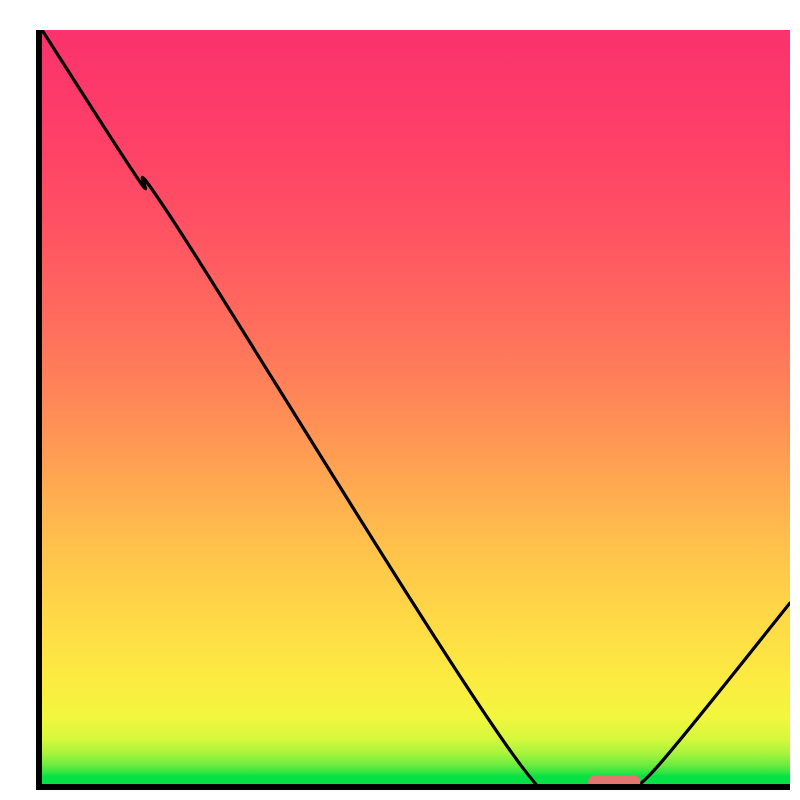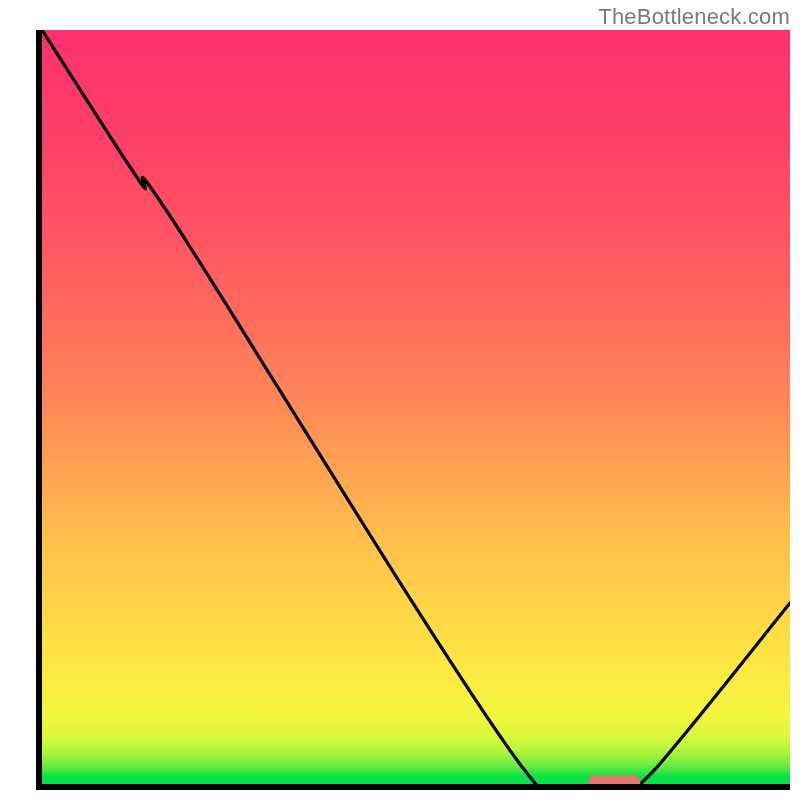--- a/index.html
+++ b/index.html
@@ -85,21 +85,20 @@
   .marker {
     fill: #e2776f;
     stroke: none;
   }
 </style>
 </head>
 <body>
 
 <div class="chart-wrap">
 
-  <div class="attribution">TheBottleneck.com</div>
 
   <div class="plot-area">
     <div class="gradient-bg"></div>
 
     <svg class="curve-svg" viewBox="0 0 748 754" preserveAspectRatio="none">
       <path id="curve-path" d="M 0,0 C 16.206666666666667,25.133333333333326 74.80000000000001,118.12666666666664 97.24000000000001,150.79999999999995 C 119.68,183.47333333333327 71.05999999999997,98.6483333333333 134.64,196.03999999999996 C 198.22,293.4316666666666 408.9066666666667,642.1566666666666 478.72,735.15 C 548.5333333333333,828.1433333333333 536.0666666666666,750.8583333333333 553.52,754 C 570.9733333333334,757.1416666666667 573.4666666666667,756.5133333333333 583.44,754 C 593.4133333333334,751.4866666666667 585.9333333333334,769.0799999999999 613.36,738.92 C 640.7866666666666,708.76 725.56,600.6866666666666 748,573.04" fill="none" stroke="#000" stroke-width="3.2" stroke-linejoin="round" stroke-linecap="round"></path>
     </svg>
 
     <svg class="marker-svg" viewBox="0 0 748 754" preserveAspectRatio="none">
       <rect id="marker-rect" class="marker" x="546.04" y="745.238" width="52.360000000000014" height="13" rx="6.5" ry="6.5"></rect>

